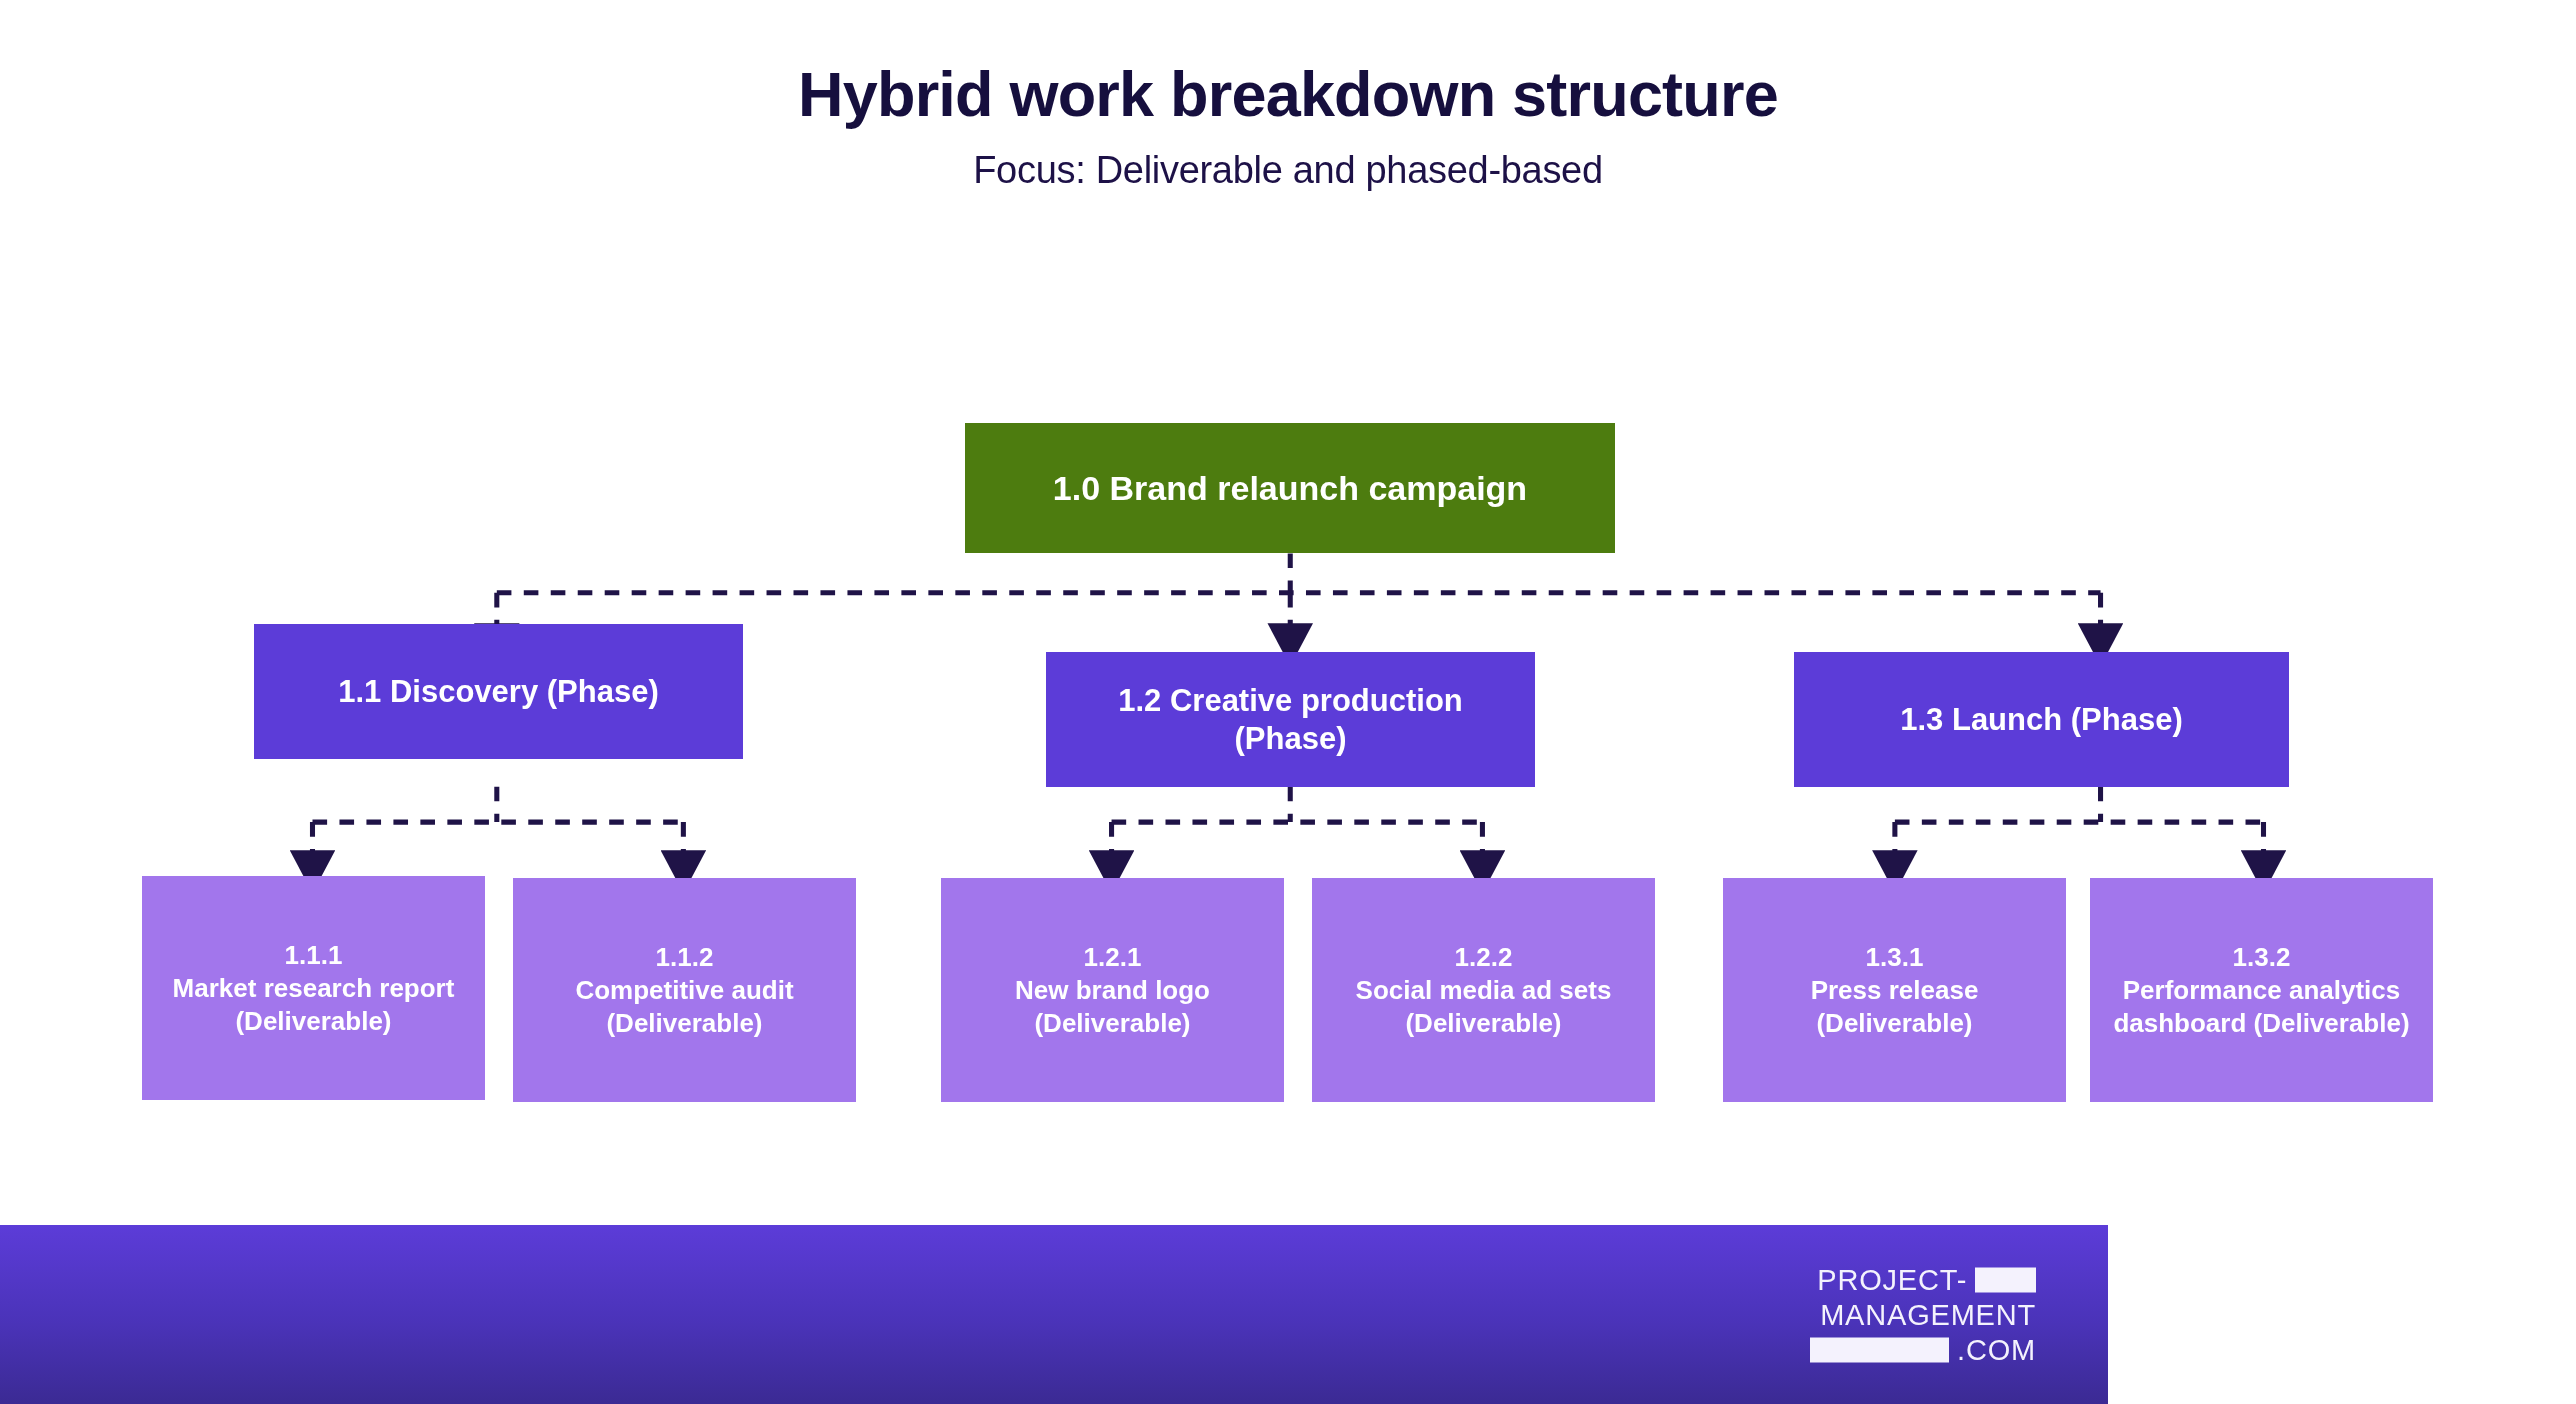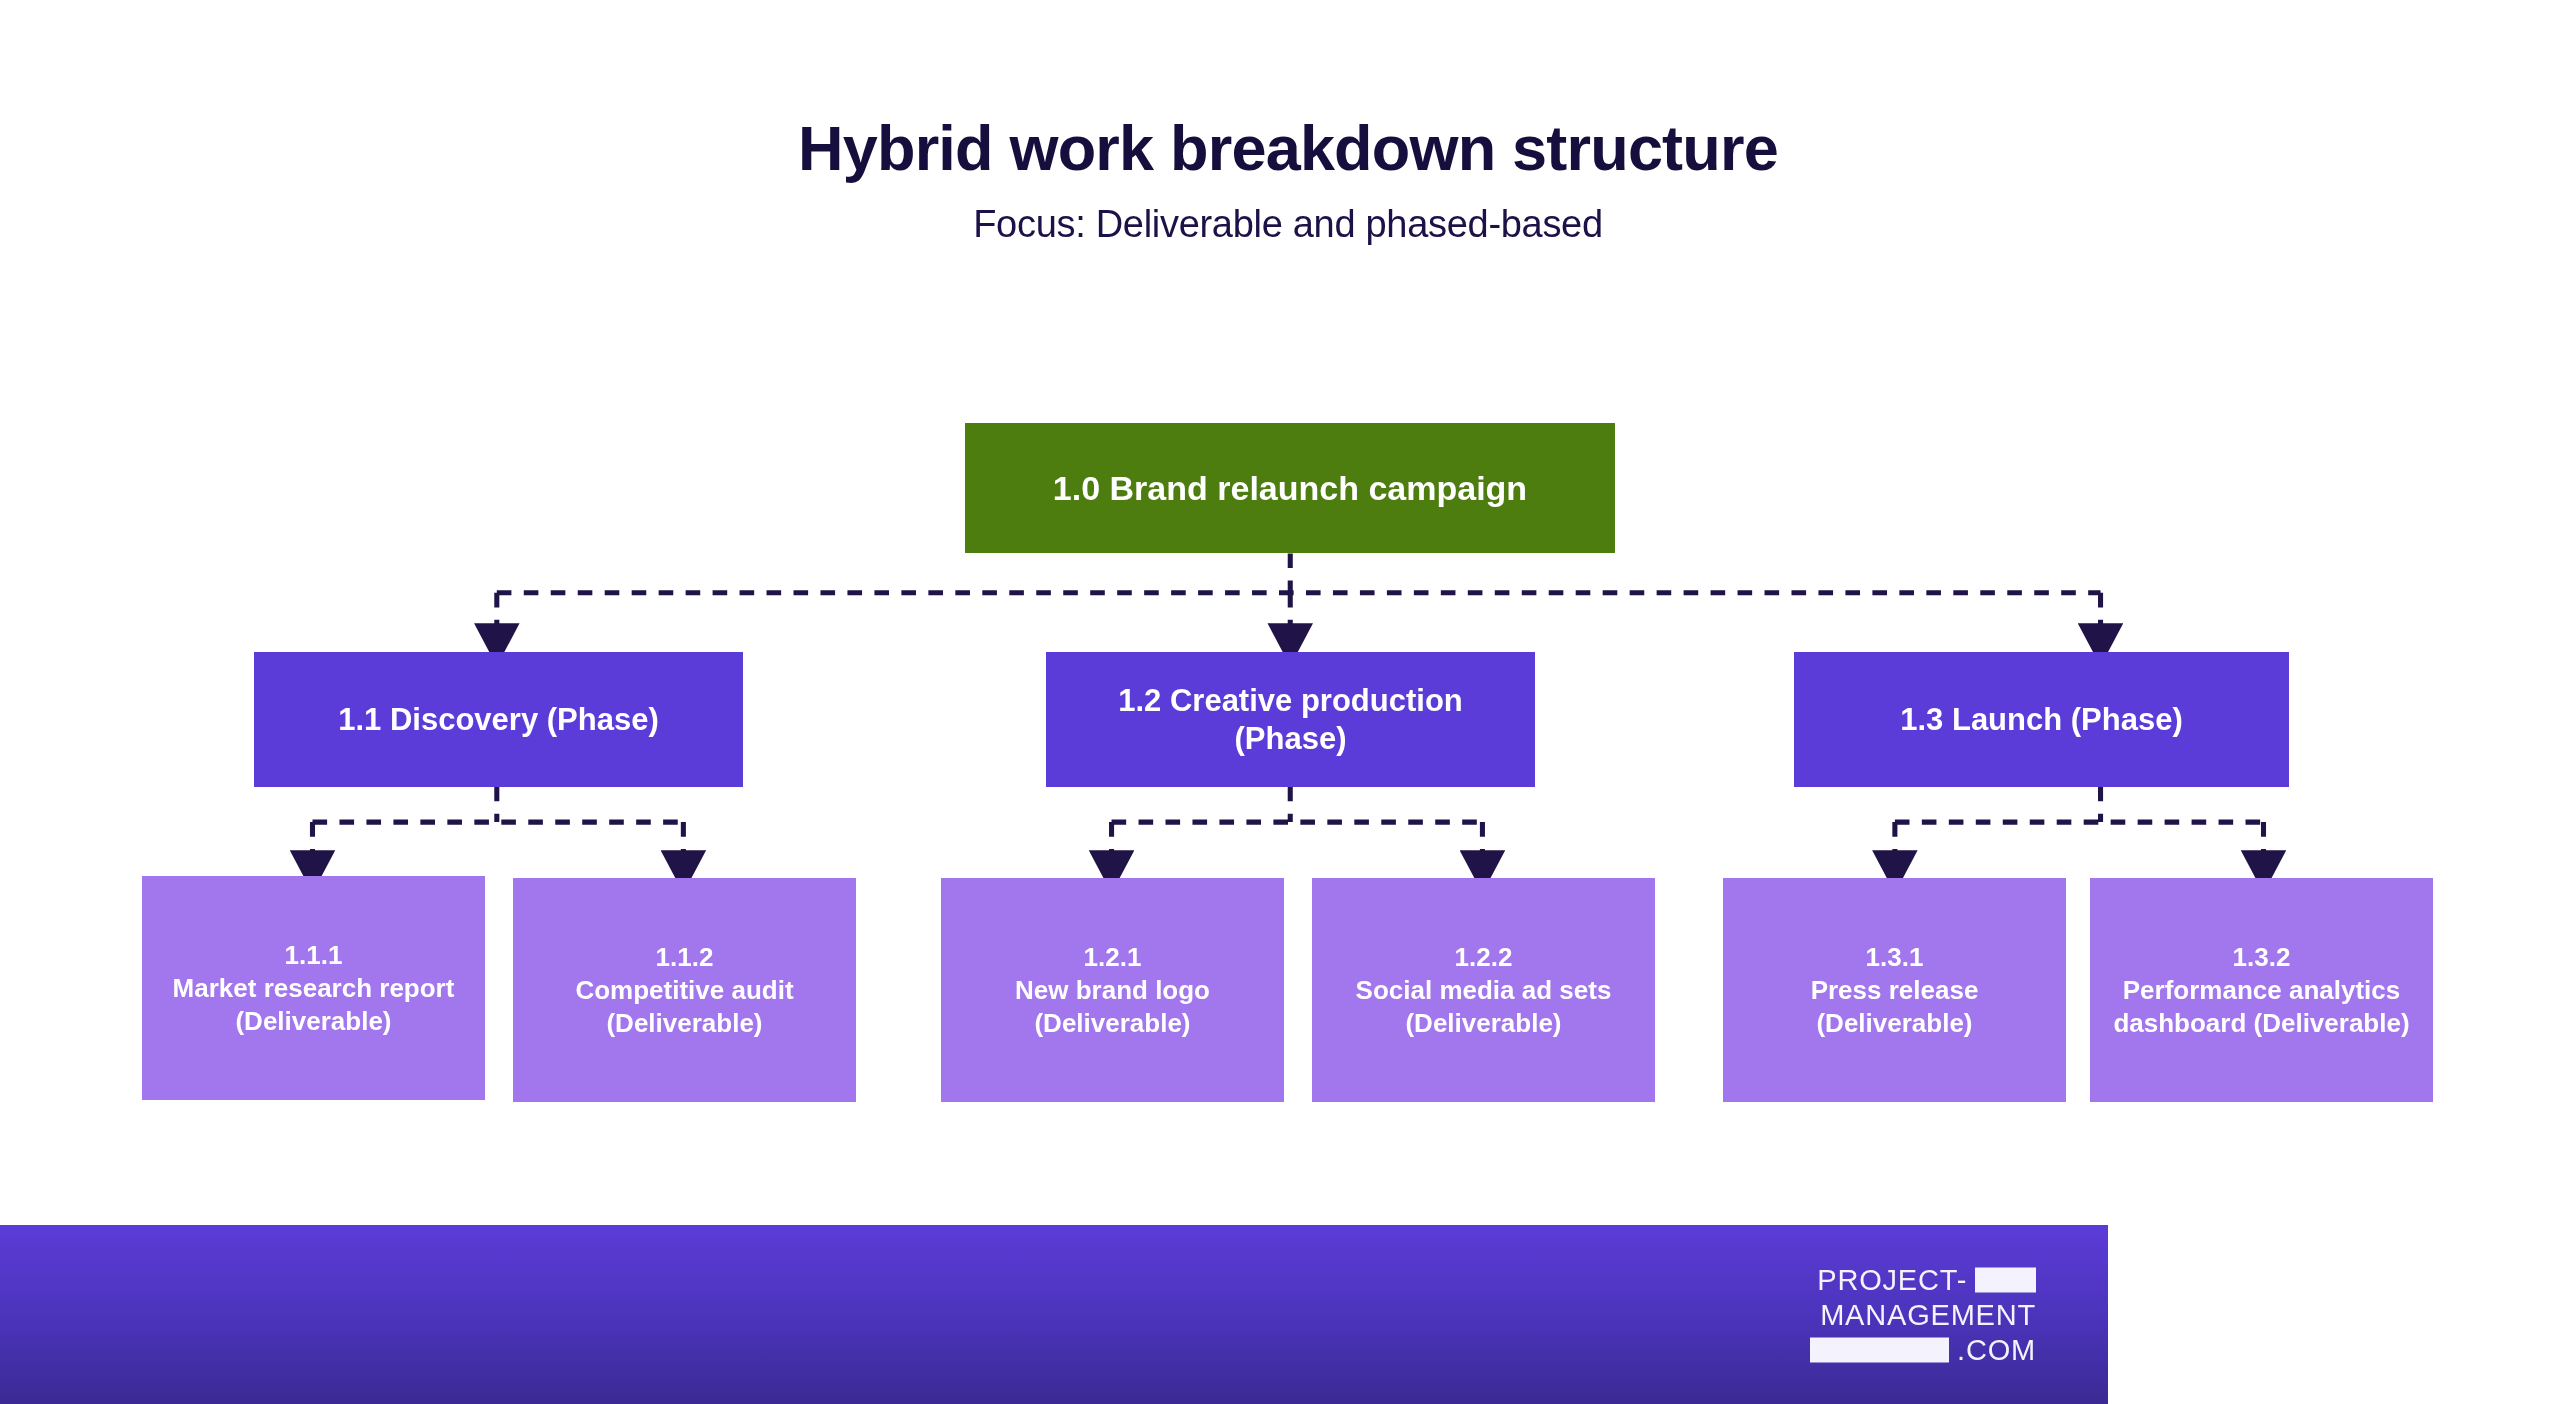--- a/index.html
+++ b/index.html
@@ -19,21 +19,21 @@
   
   .header {
     position: absolute;
     left: 0;
     top: 0;
     width: 2576px;
     text-align: center;
   }
   .doc-title {
     margin: 0;
-    padding-top: 117px;
+    padding-top: 63px;
     font-size: 63px;
     font-weight: 800;
     letter-spacing: -0.8px;
     color: #160F3E;
     line-height: 1.0;
     text-align: center;
   }
   .doc-subtitle {
     margin: 0;
     padding-top: 25px;
@@ -193,21 +193,21 @@
     <g stroke="#1F1347" stroke-width="9" fill="none" stroke-dasharray="26 22" marker-end="url(#arw)">
       <path d="M3372,1463 L3372,1524"></path>
       <path d="M4028,1463 L4028,1524"></path>
     </g>
   </svg>
 
   <div class="node root" style="left:965px; top:423px; width:650px; height:130px;">
     <div class="node-inner">1.0 Brand relaunch campaign</div>
   </div>
 
-  <div class="node phase" style="left:254px; top:652px; width:489px; height:135px;">
+  <div class="node phase" style="left:254px; top:624px; width:489px; height:135px;">
     <div class="node-inner">1.1 Discovery (Phase)</div>
   </div>
 
   <div class="node phase" style="left:1046px; top:652px; width:489px; height:135px;text-align:center;">
     <div class="node-inner">1.2 Creative production (Phase)</div>
   </div>
 
   <div class="node phase" style="left:1794px; top:652px; width:495px; height:135px;">
     <div class="node-inner">1.3 Launch (Phase)</div>
   </div>

